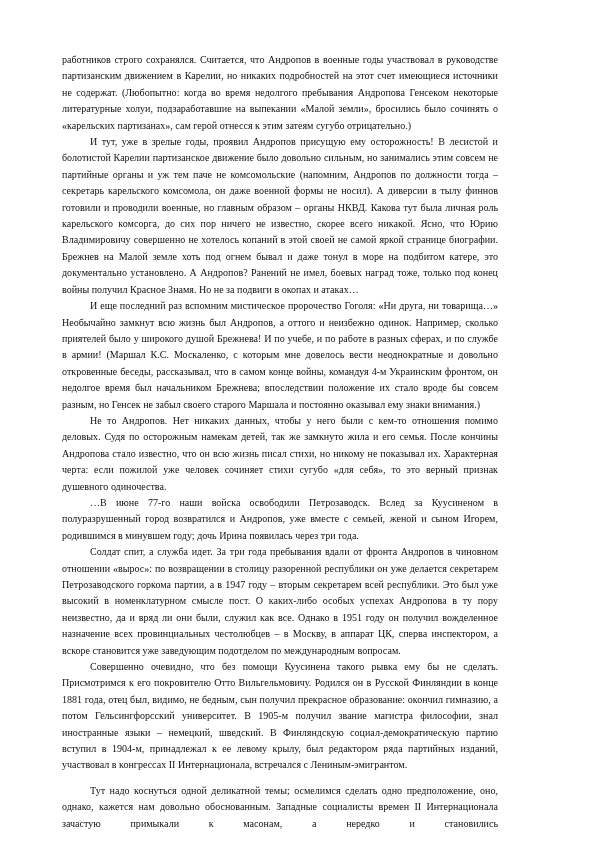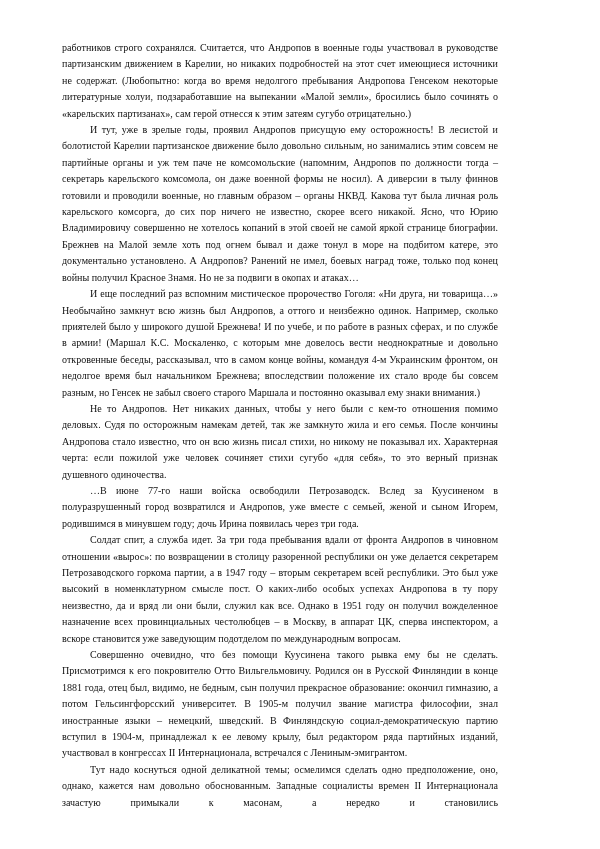--- a/index.html
+++ b/index.html
@@ -13,41 +13,42 @@
     height: 849px;
     overflow: hidden;
     font-family: "Liberation Serif", "DejaVu Serif", serif;
     color: #000000;
   }
   .page {
     box-sizing: border-box;
     width: 560px;
     height: 849px;
     background: #ffffff;
-    padding: 40px 62px 0 62px;
+    padding: 52px 62px 0 62px;
   }
   .body-text {
     font-size: 10.05px;
     line-height: 16.4px;
     text-align: justify;
     text-justify: inter-word;
     hyphens: none;
     -webkit-hyphens: none;
     color: #111111;
   }
   .body-text p {
     margin: 0;
     text-indent: 28px;
     text-align: justify;
   }
   .body-text p.first {
     text-indent: 0;
   }
   .body-text p:last-child {
     text-align-last: justify;
+    margin-top: 9px;
   }
 </style>
 </head>
 <body>
 
 <div class="page">
   <div class="body-text">
     <p class="first">работников строго сохранялся. Считается, что Андропов в военные годы участвовал в руководстве партизанским движением в Карелии, но никаких подробностей на этот счет имеющиеся источники не содержат. (Любопытно: когда во время недолгого пребывания Андропова Генсеком некоторые литературные холуи, подзаработавшие на выпекании «Малой земли», бросились было сочинять о «карельских партизанах», сам герой отнесся к этим затеям сугубо отрицательно.)</p>
     <p>И тут, уже в зрелые годы, проявил Андропов присущую ему осторожность! В лесистой и болотистой Карелии партизанское движение было довольно сильным, но занимались этим совсем не партийные органы и уж тем паче не комсомольские (напомним, Андропов по должности тогда – секретарь карельского комсомола, он даже военной формы не носил). А диверсии в тылу финнов готовили и проводили военные, но главным образом – органы НКВД. Какова тут была личная роль карельского комсорга, до сих пор ничего не известно, скорее всего никакой. Ясно, что Юрию Владимировичу совершенно не хотелось копаний в этой своей не самой яркой странице биографии. Брежнев на Малой земле хоть под огнем бывал и даже тонул в море на подбитом катере, это документально установлено. А Андропов? Ранений не имел, боевых наград тоже, только под конец войны получил Красное Знамя. Но не за подвиги в окопах и атаках…</p>
     <p>И еще последний раз вспомним мистическое пророчество Гоголя: «Ни друга, ни товарища…» Необычайно замкнут всю жизнь был Андропов, а оттого и неизбежно одинок. Например, сколько приятелей было у широкого душой Брежнева! И по учебе, и по работе в разных сферах, и по службе в армии! (Маршал К.С. Москаленко, с которым мне довелось вести неоднократные и довольно откровенные беседы, рассказывал, что в самом конце войны, командуя 4-м Украинским фронтом, он недолгое время был начальником Брежнева; впоследствии положение их стало вроде бы совсем разным, но Генсек не забыл своего старого Маршала и постоянно оказывал ему знаки внимания.)</p>

